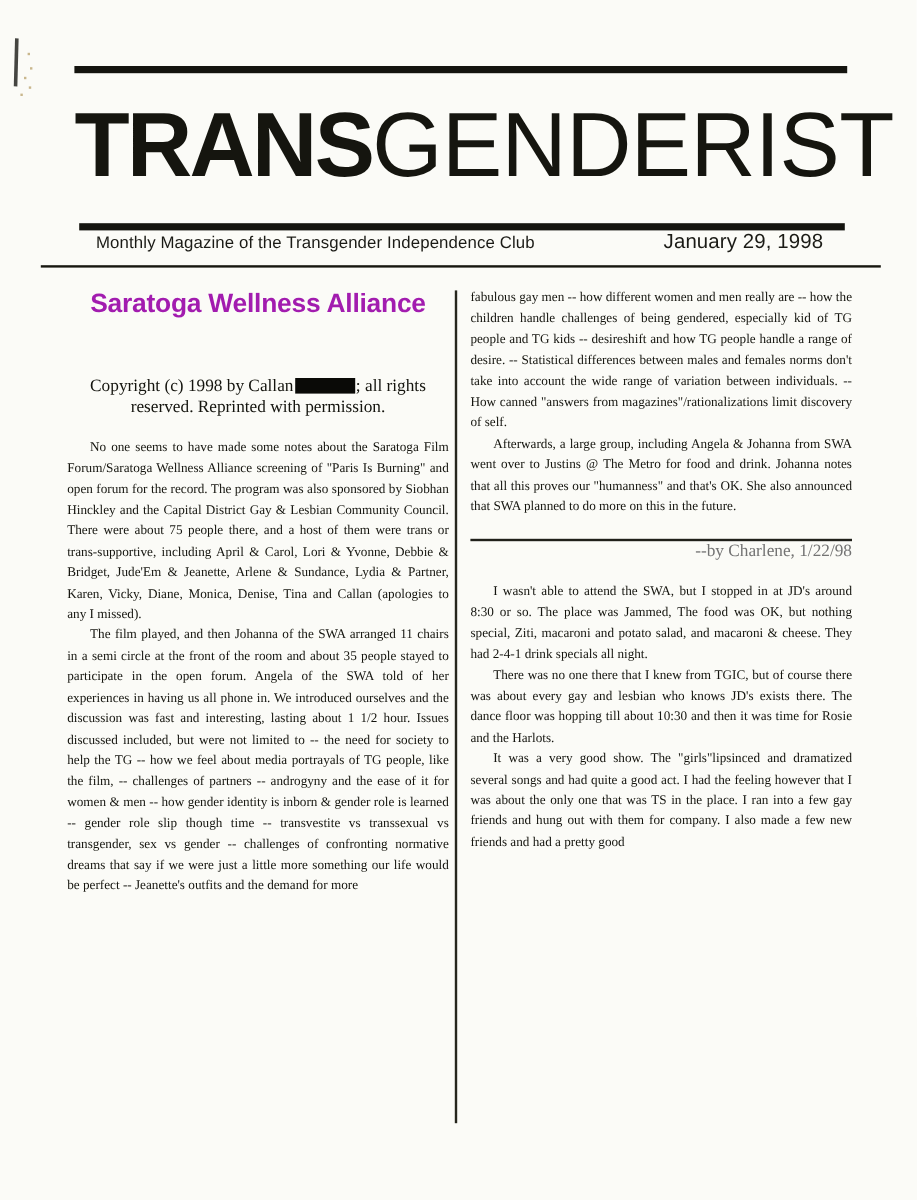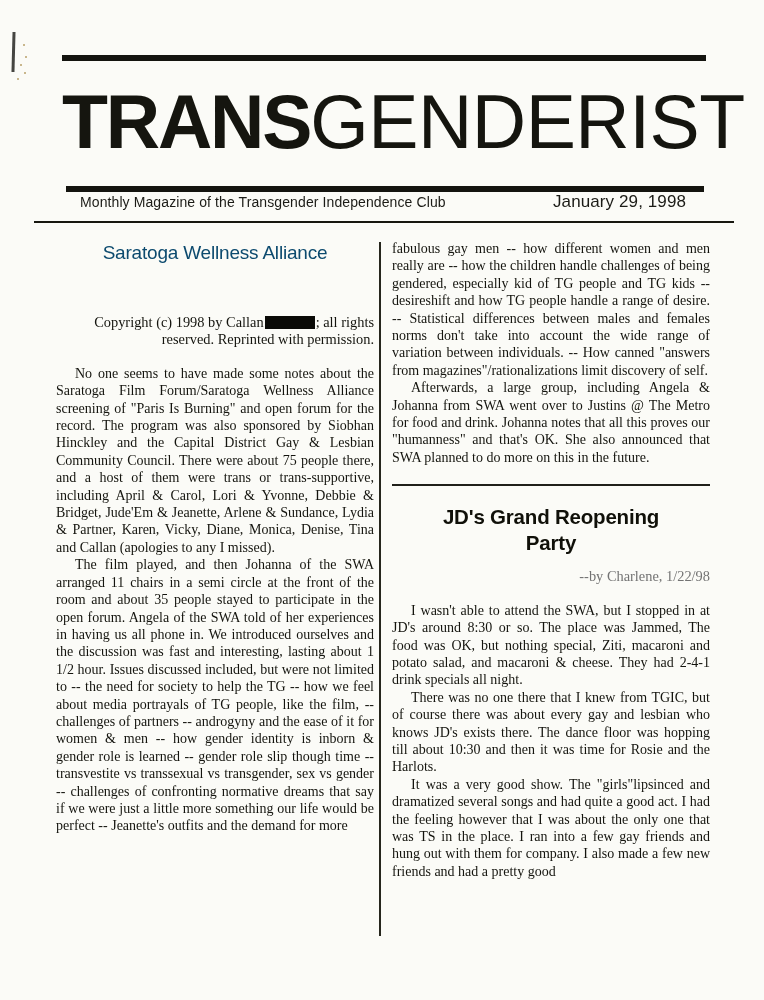--- a/index.html
+++ b/index.html
@@ -120,55 +120,55 @@
     position: absolute;
     left: 379px;
     top: 242px;
     width: 2px;
     height: 694px;
     background: #26261d;
   }
   
   .headline {
     font-family: "Liberation Sans", "DejaVu Sans", sans-serif;
-    font-weight: 400;
-    font-size: 19px;
+    font-weight: 700;
+    font-size: 22px;
     line-height: 26px;
     text-align: center;
-    color: #0c4a6e;
+    color: #a21caf;
     margin: 0 0 22px 0;
     letter-spacing: -0.2px;
   }
   .headline-2 {
     font-family: "Liberation Sans", "DejaVu Sans", sans-serif;
     font-weight: 700;
     font-size: 20.5px;
     line-height: 26px;
     text-align: center;
     color: #101009;
     margin: 18px 0 12px 0;
     letter-spacing: -0.2px;
   }
   
   .body-p {
-    font-size: 14px;
+    font-size: 11px;
     line-height: 17.4px;
     text-align: justify;
     color: #14140e;
     margin: 0;
     text-indent: 19px;
     hyphens: none;
   }
   .body-p.first-flush { text-indent: 0; }
   .copyright-block {
     font-size: 14.4px;
     line-height: 17.4px;
     color: #14140e;
     margin: 0 0 16px 0;
-    text-align: right;
+    text-align: center;
   }
   .redaction {
     display: inline-block;
     width: 50px;
     height: 13px;
     background: #0a0a07;
     vertical-align: -2px;
     margin: 0 1px;
   }
   .byline {
@@ -228,24 +228,20 @@
 
   </div>
 
   <div class="col col-right">
 
     <p class="body-p first-flush">fabulous gay men -- how different women and men really are -- how the children handle challenges of being gendered, especially kid of TG people and TG kids -- desireshift and how TG people handle a range of desire. -- Statistical differences between males and females norms don't take into account the wide range of variation between individuals. -- How canned "answers from magazines"/rationalizations limit discovery of self.</p>
     <p class="body-p">Afterwards, a large group, including Angela &amp; Johanna from SWA went over to Justins @ The Metro for food and drink. Johanna notes that all this proves our "humanness" and that's OK.   She also announced that SWA  planned to do more on this in the future.</p>
 
     <div class="section-rule"></div>
 
-    <h1 class="headline-2">
-      <span>JD's Grand Reopening</span><br>
-      <span>Party</span>
-    </h1>
 
     <p class="byline">--by Charlene, 1/22/98</p>
 
     <p class="body-p">I wasn't able to attend the SWA, but I stopped in at JD's around 8:30 or so. The place was Jammed,  The food was OK, but nothing special, Ziti, macaroni and potato salad, and macaroni &amp; cheese. They had 2-4-1 drink specials all night.</p>
     <p class="body-p">There was no one there that I knew from TGIC, but of course there was about every gay and lesbian who knows JD's exists there. The dance floor was hopping till about 10:30 and then it was time for Rosie and the Harlots.</p>
     <p class="body-p">It was a very good show. The "girls"lipsinced and dramatized several songs and had quite a good act. I had the feeling however that I was about the only one that was TS in the place. I ran into a few gay friends and hung out with them for company. I also made a few new friends and had a pretty good</p>
 
   </div>
 
 </div>

